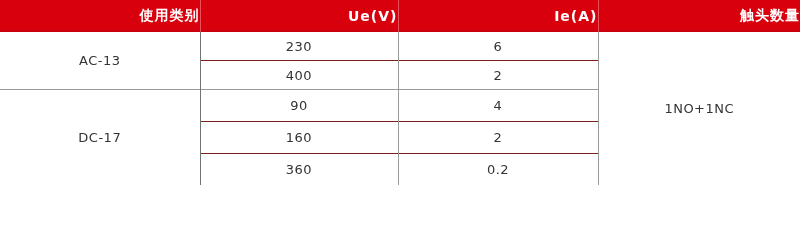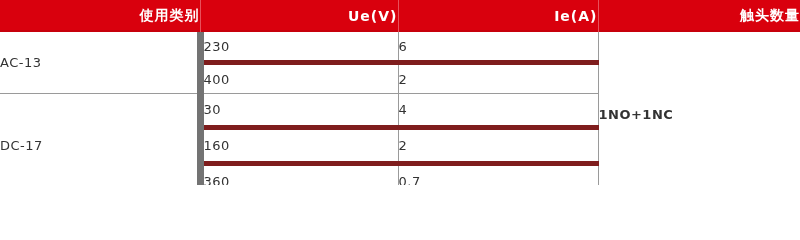--- a/index.html
+++ b/index.html
@@ -36,44 +36,44 @@
     box-shadow: inset 0 -2px 0 0 #c7000c;
   }
   .spec-table thead th.div-right {
     border-right: 1px solid #e8505a;
   }
 
   
   .spec-table tbody td {
     font-size: 13px;
     color: #333333;
+    text-align: center;
     vertical-align: middle;
     padding: 0;
     background: #ffffff;
     letter-spacing: 0.5px;
   }
 
   .cell-cat {
-    border-right: 7px solid #737373;
+    border-right: 1px solid #737373;
   }
   .cell-ue {
     border-right: 1px solid #9a9a9a;
   }
   .cell-ie {
     border-right: 1px solid #9a9a9a;
   }
   .cell-contact {
     border: none;
-    font-weight: bold;
   }
 
   
   .row-inner .cell-ue,
   .row-inner .cell-ie {
-    border-top: 5px solid #7f1d1d;
+    border-top: 1px solid #7f1d1d;
   }
 
   
   .row-section-top .cell-cat,
   .row-section-top .cell-ue,
   .row-section-top .cell-ie {
     border-top: 1px solid #9a9a9a;
   }
 
   
@@ -125,28 +125,28 @@
 
     <tr class="row-ac-2 row-inner">
       <td class="cell-ue h28">400</td>
       <td class="cell-ie h28">2</td>
     </tr>
 
     <tr class="row-dc-1 row-section-top">
       <td class="cell-cat h31" rowspan="3">
         <span class="cat-label">DC-17</span>
       </td>
-      <td class="cell-ue h31">30</td>
+      <td class="cell-ue h31">90</td>
       <td class="cell-ie h31">4</td>
     </tr>
 
     <tr class="row-dc-2 row-inner">
       <td class="cell-ue h31">160</td>
       <td class="cell-ie h31">2</td>
     </tr>
 
     <tr class="row-dc-3 row-inner">
       <td class="cell-ue h31">360</td>
-      <td class="cell-ie h31">0.7</td>
+      <td class="cell-ie h31">0.2</td>
     </tr>
 
   </tbody>
 </table>
 
 </body></html>

